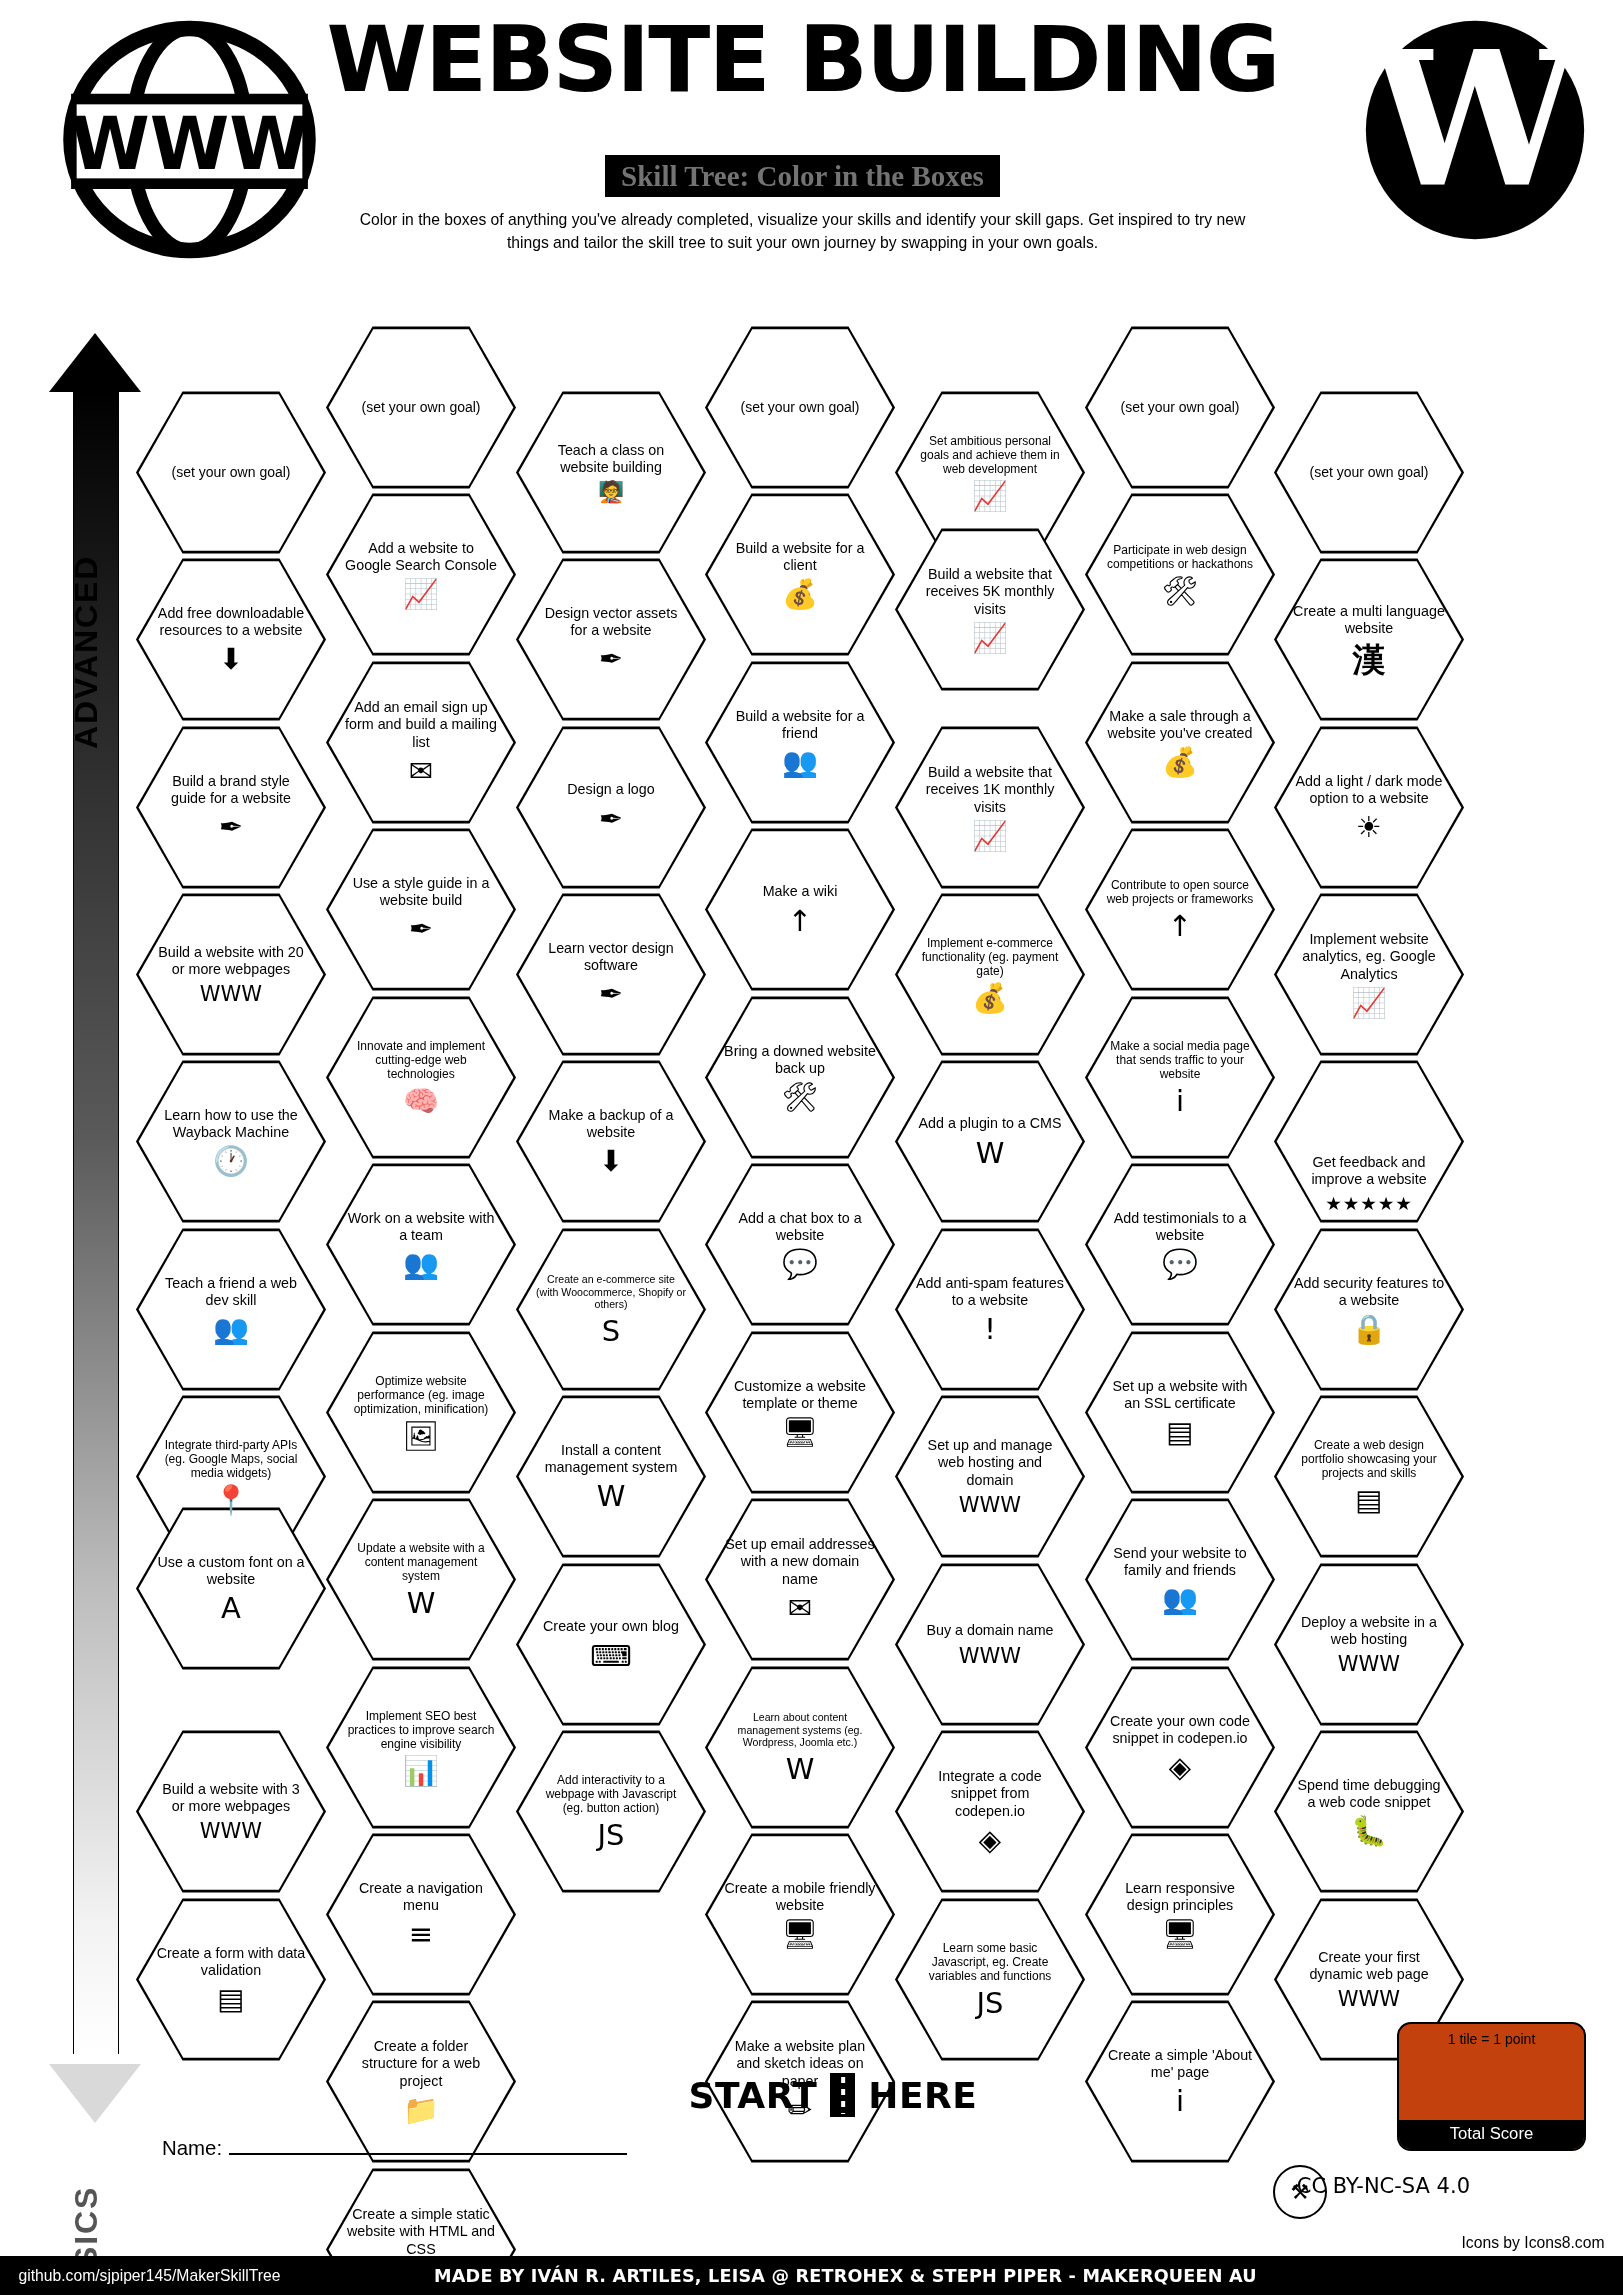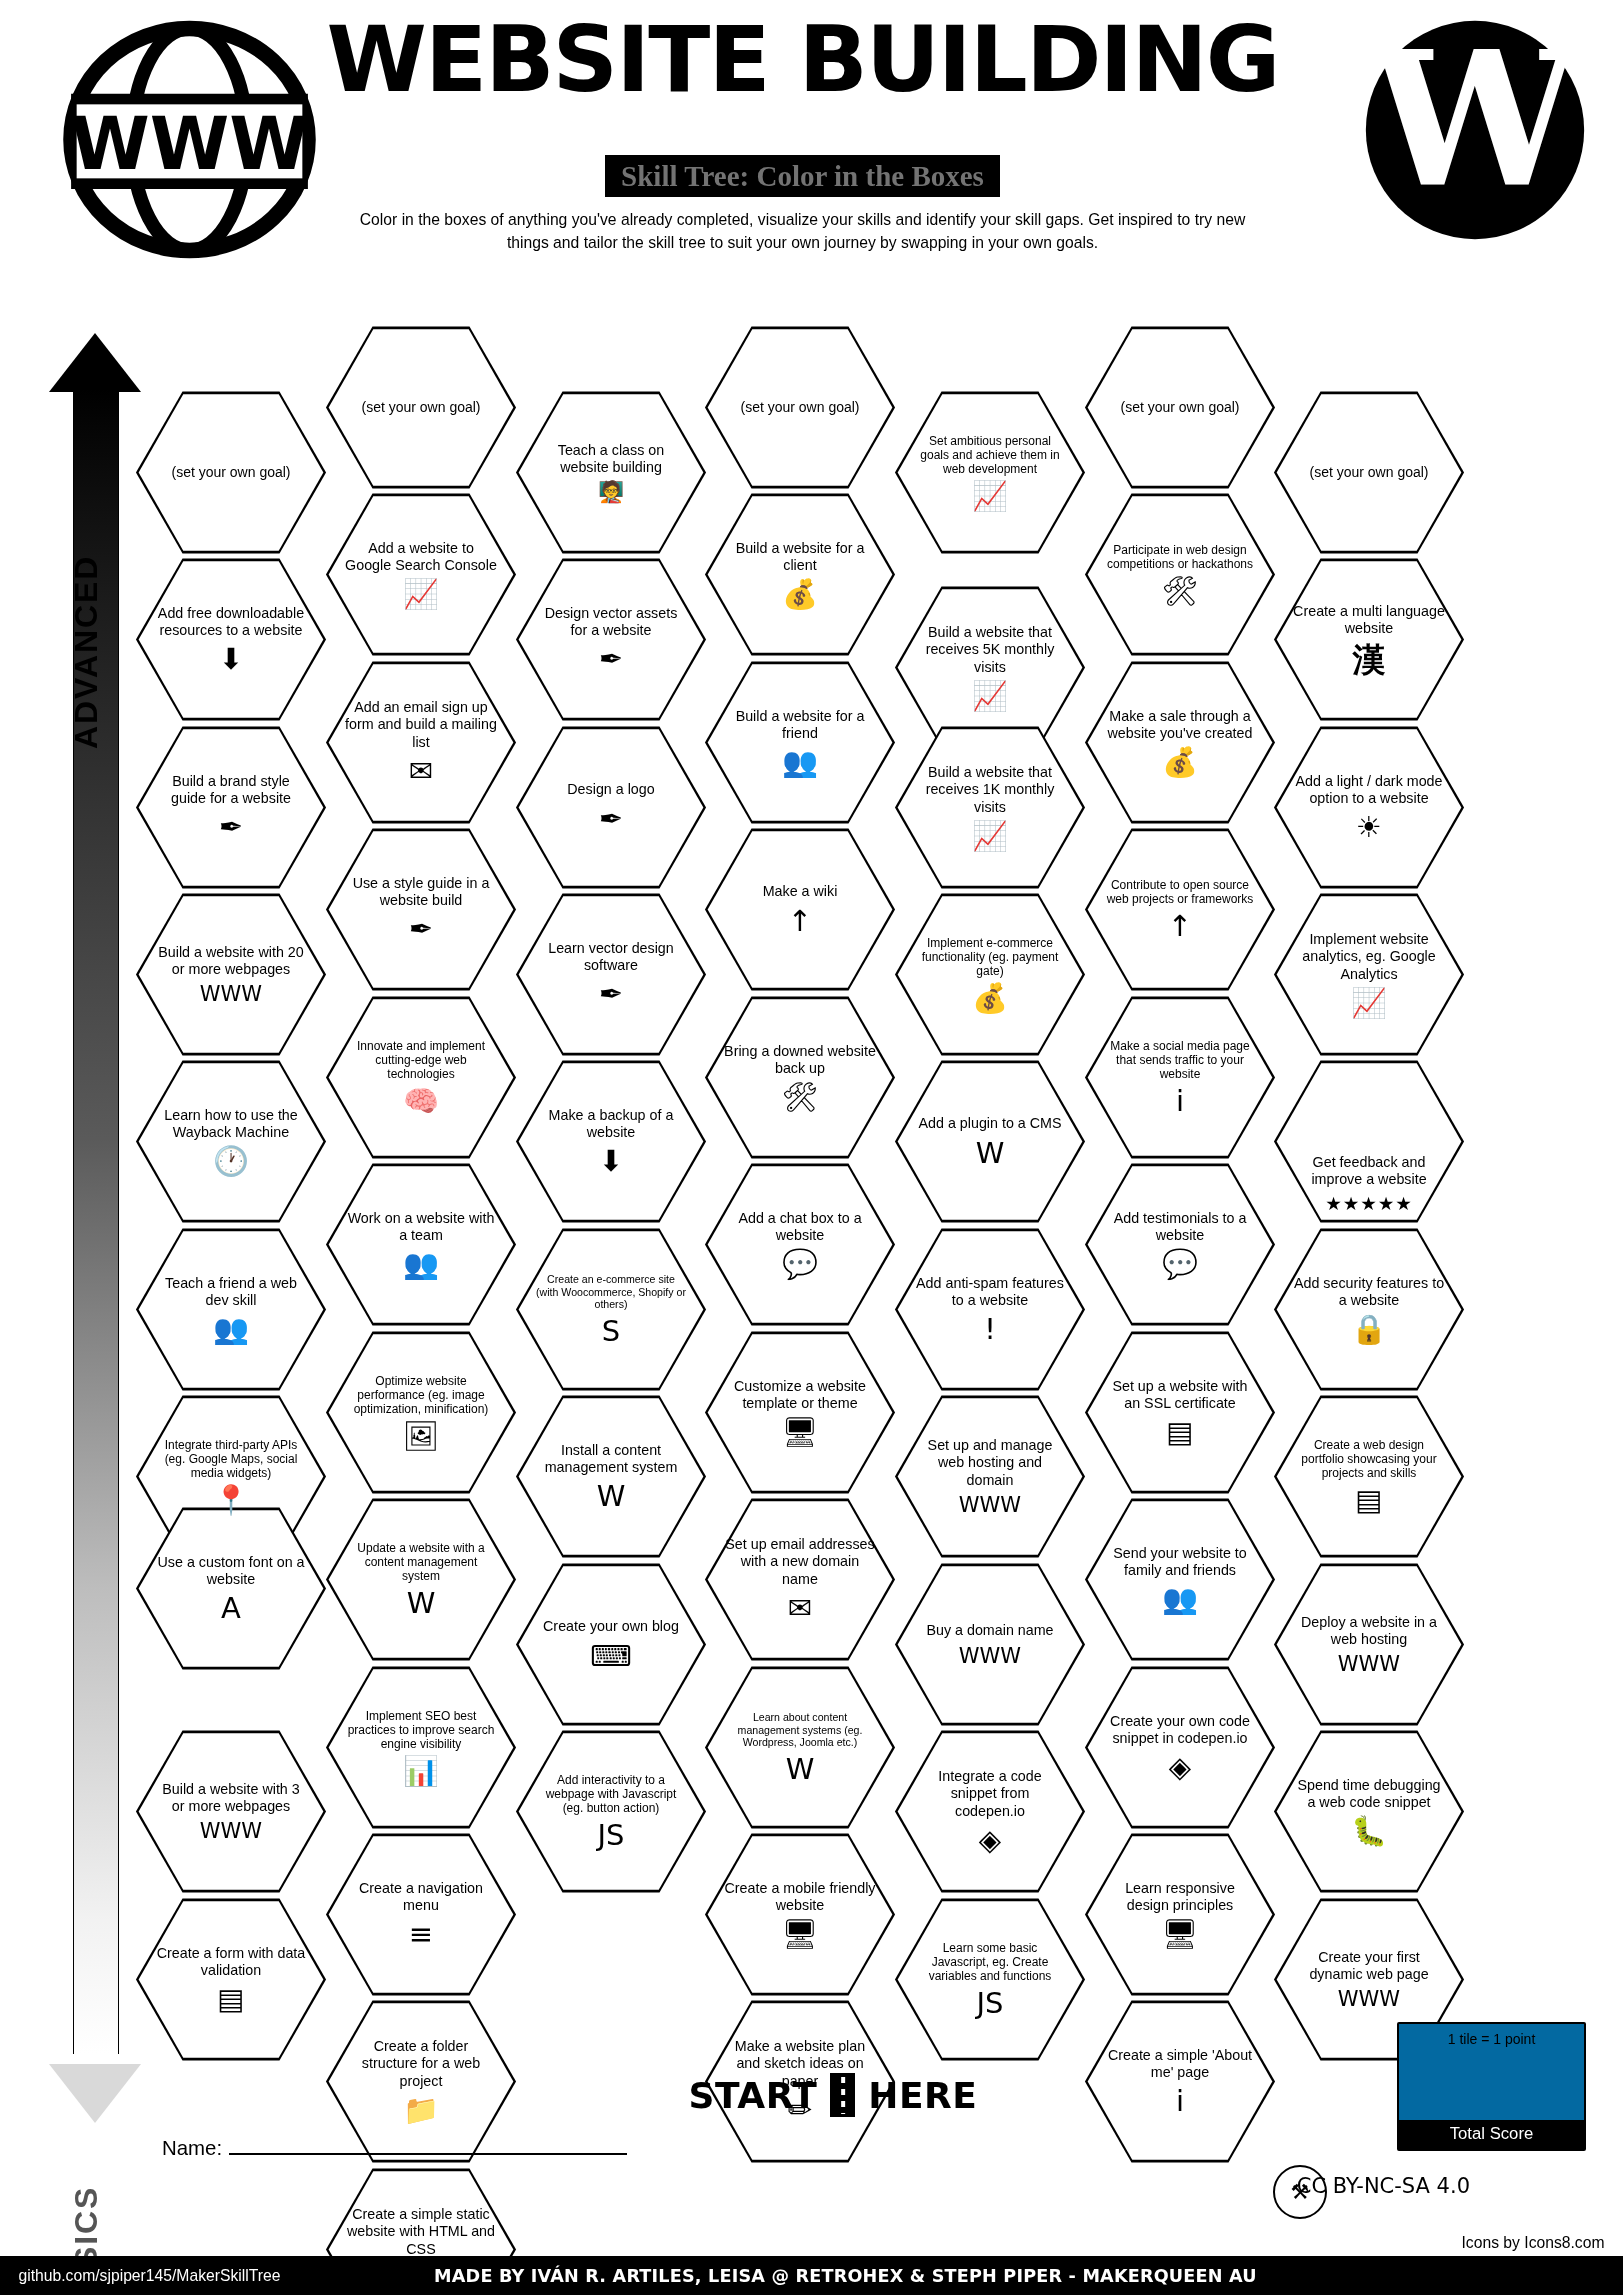--- a/index.html
+++ b/index.html
@@ -82,21 +82,21 @@
     display:flex;align-items:center;justify-content:center;gap:13px;
   }
   #road{width:25px;height:44px;background:#000;position:relative;}
   #road:after{
     content:"";position:absolute;left:50%;top:3.7px;transform:translateX(-50%);
     width:3.7px;height:37px;
     background:repeating-linear-gradient(to bottom,#fff 0 6.5px,#000 6.5px 12px);
   }
   #name-line{position:absolute;left:162px;top:2137px;font-size:20.4px;}
   #name-line .rule{display:inline-block;width:398px;border-bottom:2.3px solid #000;height:4.6px;margin-left:6.5px;}
-  #score-box{position:absolute;right:37px;top:2022px;width:185px;height:125px;border:2.8px solid #000;border-radius:2px;overflow:hidden;background:#0369a1;}
+  #score-box{position:absolute;right:37px;top:2022px;width:185px;height:125px;border:2.8px solid #000;border-radius:14px;overflow:hidden;background:#c2410c;}
   #score-box .tile-note{font-size:14px;text-align:center;padding:6.5px 0 0;}
   #score-box .total{position:absolute;left:0;bottom:0;width:100%;background:#000;color:#fff;text-align:center;font-size:16.7px;padding:4.6px 0;box-sizing:border-box;}
   #cc{position:absolute;right:153px;top:2174px;font-size:21px;font-weight:normal;font-family:"DejaVu Sans",sans-serif;}
   #cc-badge{position:absolute;right:296px;top:2165px;width:50px;height:50px;border-radius:50%;border:2.8px solid #000;display:flex;align-items:center;justify-content:center;font-size:21px;}
   #icons8{position:absolute;right:18.5px;top:2234px;font-size:15.7px;}
   #footer{
     position:absolute;left:0;bottom:0;width:100%;height:39px;background:#000;color:#fff;
     display:flex;align-items:center;justify-content:space-between;padding:0 18.5px;box-sizing:border-box;
     font-size:15.7px;
   }
@@ -428,21 +428,21 @@
         <div class="ico">✏</div>
       </div>
     </div>
     <div class="hex" style="left: 893px; top: 389px;">
       <div class="hexbg"></div>
       <div class="inner">
         <div class="txt sm">Set ambitious personal goals and achieve them in web development</div>
         <div class="ico">📈</div>
       </div>
     </div>
-    <div class="hex" style="left: 893px; top: 584px;">
+    <div class="hex" style="left: 893px; top: 526px;">
       <div class="hexbg"></div>
       <div class="inner">
         <div class="txt">Build a website that receives 5K monthly visits</div>
         <div class="ico">📈</div>
       </div>
     </div>
     <div class="hex" style="left: 893px; top: 724px;">
       <div class="hexbg"></div>
       <div class="inner">
         <div class="txt">Build a website that receives 1K monthly visits</div>

